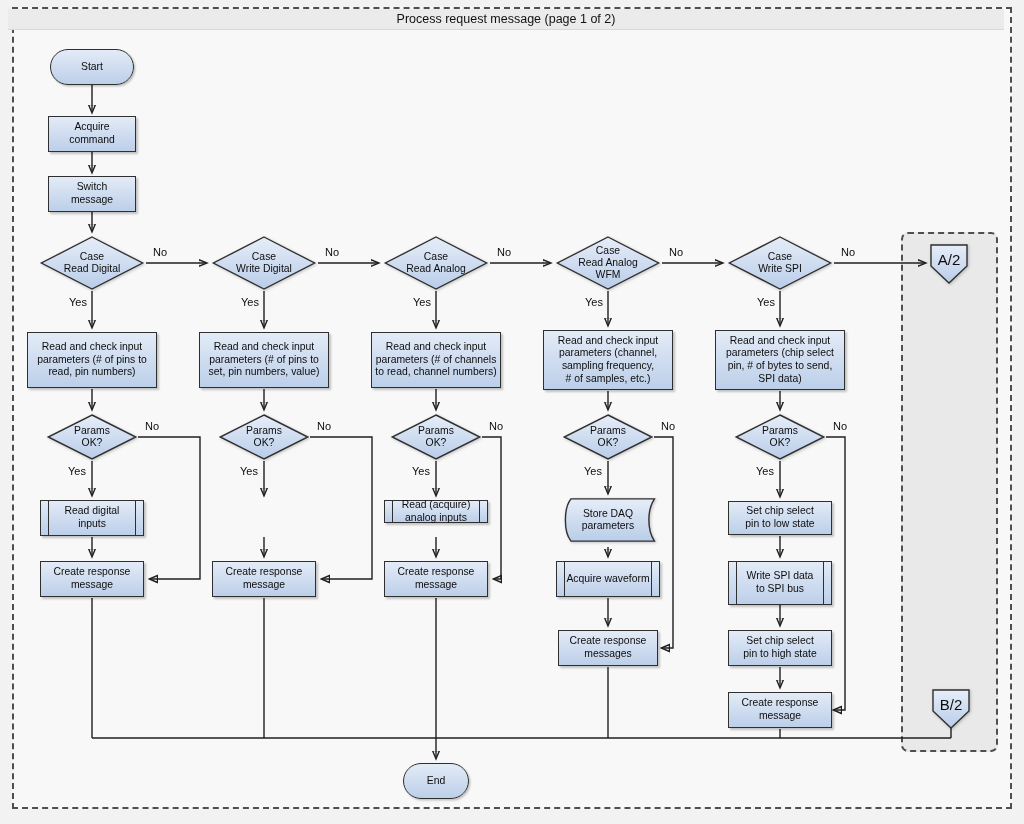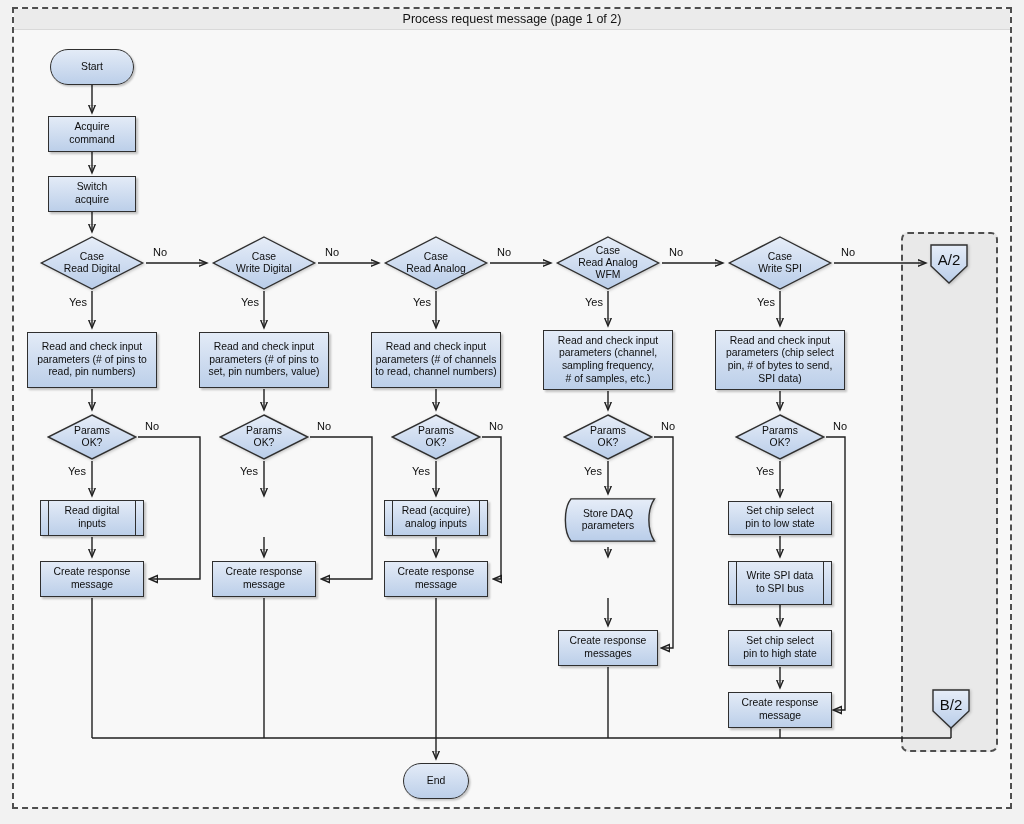--- a/index.html
+++ b/index.html
@@ -1,18 +1,18 @@
 <!DOCTYPE html>
 <html><head>
 <meta charset="utf-8">
 <style>
   html,body{margin:0;padding:0;background:#eeeeee;font-family:"Liberation Sans",sans-serif;}
   #canvas{position:relative;width:1024px;height:824px;background:#f2f2f2;overflow:hidden;}
   .frame{position:absolute;left:12px;top:7px;width:1000px;height:802px;border:2px dashed #4f4f4f;background:#f8f8f8;box-sizing:border-box;}
-  .titlebar{position:absolute;left:14px;top:9px;width:996px;height:20px;background:#ebebeb;border-bottom:1px solid #d9d9d9;display:flex;align-items:center;justify-content:center;font-size:12.5px;color:#111;}
+  .titlebar{position:absolute;left:8px;top:9px;width:996px;height:20px;background:#ebebeb;border-bottom:1px solid #d9d9d9;display:flex;align-items:center;justify-content:center;font-size:12.5px;color:#111;}
   .offpage-region{position:absolute;left:901px;top:232px;width:97px;height:520px;border:2px dashed #4f4f4f;border-radius:7px;background:#e9e9e9;box-sizing:border-box;}
   .node{position:absolute;display:flex;align-items:center;justify-content:center;text-align:center;
         font-size:10.4px;line-height:1.22;color:#0d0d0d;white-space:pre-line;box-sizing:border-box;}
   .rect{background:linear-gradient(180deg,#e3ebf7 0%,#bccfe9 100%);border:1.4px solid #2f2f2f;box-shadow:1.5px 1.5px 2px rgba(0,0,0,.22);}
   .terminator{background:linear-gradient(180deg,#e3ebf7 0%,#bccfe9 100%);border:1.4px solid #2f2f2f;border-radius:18px;box-shadow:1.5px 1.5px 2px rgba(0,0,0,.22);}
   .sub .bar{position:absolute;top:0;bottom:0;width:0;border-left:1.4px solid #2f2f2f;}
   .sub .bar.l{left:7px}
   .sub .bar.r{right:7px}
   .dia{position:absolute;}
   .dia>svg{position:absolute;left:0;top:0;width:100%;height:100%;filter:drop-shadow(1.5px 1.5px 1.5px rgba(0,0,0,.22));overflow:visible;}
@@ -91,21 +91,21 @@
     <path d="M780 729 L780 738"></path>
     <path d="M951 728 L951 738"></path>
     <path d="M92 738 L951 738"></path>
     <path d="M436 738 L436 758" marker-end="url(#arw)"></path>
   </svg>
 
   <div class="node terminator" style="left:50px;top:49px;width:84px;height:36px">Start</div>
   <div class="node rect" style="left:48px;top:116px;width:88px;height:36px">Acquire
 command</div>
   <div class="node rect" style="left:48px;top:176px;width:88px;height:36px">Switch
-acquire</div>
+message</div>
 
   <div class="dia" style="left:40px;top:236px;width:104px;height:54px">
     <svg viewBox="0 0 104 54" preserveAspectRatio="none">
         <polygon points="52,1 102.6,27 52,53 1.4,27"></polygon>
       </svg>
     <div class="txt">Case
 Read Digital</div>
   </div>
   <div class="lbl" style="left:160px;top:246px">No</div>
   <div class="lbl" style="left:78px;top:296px">Yes</div>
@@ -167,21 +167,21 @@
 to read, channel numbers)</div>
   <div class="dia" style="left:391px;top:414px;width:90px;height:46px">
     <svg viewBox="0 0 90 46" preserveAspectRatio="none">
         <polygon points="45,1 88.8,23 45,45 1.2,23"></polygon>
       </svg>
     <div class="txt">Params
 OK?</div>
   </div>
   <div class="lbl" style="left:496px;top:420px">No</div>
   <div class="lbl" style="left:421px;top:465px">Yes</div>
-  <div class="node rect sub" style="left:384px;top:500px;width:104px;height:36px">
+  <div class="node rect sub" style="left:384px;top:500px;width:104px;height:23px">
     <span class="bar l"></span><span class="bar r"></span>
     <span>Read (acquire)
 analog inputs</span>
   </div>
   <div class="node rect" style="left:384px;top:561px;width:104px;height:36px">Create response
 message</div>
 
   <div class="dia" style="left:556px;top:236px;width:104px;height:54px">
     <svg viewBox="0 0 104 54" preserveAspectRatio="none">
         <polygon points="52,1 102.6,27 52,53 1.4,27"></polygon>
@@ -205,20 +205,24 @@
   </div>
   <div class="lbl" style="left:668px;top:420px">No</div>
   <div class="lbl" style="left:593px;top:465px">Yes</div>
   <div class="dia" style="left:560px;top:498px;width:96px;height:44px">
     <svg viewBox="0 0 96 48" preserveAspectRatio="none">
         <path d="M11,1 L94.5,1 C87,13 87,35 94.5,47 L11,47 C3.5,37 3.5,11 11,1 Z"></path>
       </svg>
     <div class="txt">Store DAQ
 parameters</div>
   </div>
+  <div class="node rect sub" style="left:556px;top:561px;width:104px;height:36px">
+    <span class="bar l"></span><span class="bar r"></span>
+    <span>Acquire waveform</span>
+  </div>
   <div class="node rect" style="left:558px;top:630px;width:100px;height:36px">Create response
 messages</div>
 
   <div class="dia" style="left:728px;top:236px;width:104px;height:54px">
     <svg viewBox="0 0 104 54" preserveAspectRatio="none">
         <polygon points="52,1 102.6,27 52,53 1.4,27"></polygon>
       </svg>
     <div class="txt">Case
 Write SPI</div>
   </div>

